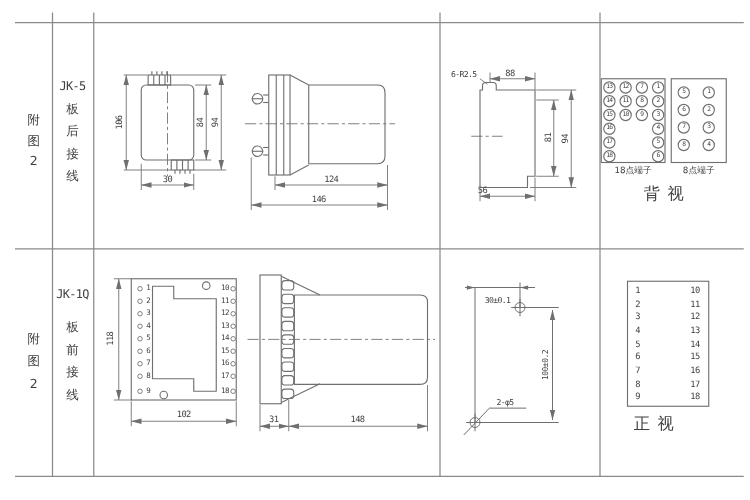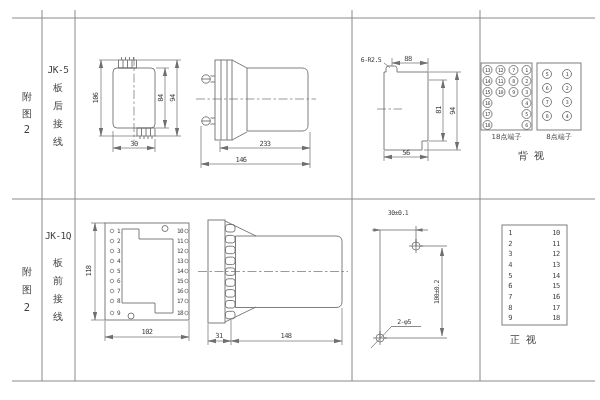--- a/index.html
+++ b/index.html
@@ -9,21 +9,21 @@
   .t{position:absolute;transform:translate(-50%,-50%);color:#3f3f3f;white-space:nowrap;line-height:1;}
   .rot{transform:translate(-50%,-50%) rotate(-90deg);}
   .cn{font-family:"DejaVu Sans",sans-serif;font-size:10px;}
   .model{font-family:"DejaVu Sans Mono",monospace;font-size:9.5px;letter-spacing:-0.5px;}
   .dim{font-family:"DejaVu Sans Mono",monospace;font-size:7px;letter-spacing:-0.5px;}
   .dims{font-family:"DejaVu Sans Mono",monospace;font-size:6.5px;letter-spacing:-0.5px;}
   .tn{font-family:"DejaVu Sans Mono",monospace;font-size:5px;letter-spacing:-0.5px;}
   .pn{font-family:"DejaVu Sans Mono",monospace;font-size:6px;letter-spacing:-0.5px;}
   .ln{font-family:"DejaVu Sans Mono",monospace;font-size:7px;letter-spacing:-0.5px;}
   .blk{font-size:7px;}
-  .view{font-size:10px;letter-spacing:6px;text-indent:6px;}
+  .view{font-size:13px;letter-spacing:6px;text-indent:6px;}
 </style>
 </head>
 <body>
 
 <div class="page">
 
 <svg width="600" height="400" viewBox="0 0 600 400">
   <defs>
     <marker id="ae" markerWidth="10" markerHeight="8" refX="8.2" refY="3" orient="auto" markerUnits="userSpaceOnUse">
       <path d="M0,0.8 L8.4,3 L0,5.2 Z" fill="#6f6f6f"></path>
@@ -246,28 +246,28 @@
 <span class="t cn" style="left:58px;top:88px">板</span>
 <span class="t cn" style="left:58px;top:106px">后</span>
 <span class="t cn" style="left:58px;top:124px">接</span>
 <span class="t cn" style="left:58px;top:142px">线</span>
 
 <span class="t dim rot" style="left:96px;top:98px">106</span>
 <span class="t dim rot" style="left:161px;top:98px">84</span>
 <span class="t dim rot" style="left:173px;top:98px">94</span>
 <span class="t dim" style="left:134px;top:143.5px">30</span>
 
-<span class="t dim" style="left:265px;top:143.5px">233</span>
-<span class="t dim" style="left:241px;top:159.5px">146</span>
+<span class="t dim" style="left:265px;top:143.5px">124</span>
+<span class="t dim" style="left:255px;top:159.5px">146</span>
 
 <span class="t dims" style="left:371px;top:60px">6-R2.5</span>
 <span class="t dim" style="left:408px;top:59px">88</span>
 <span class="t dim rot" style="left:439px;top:110px">81</span>
 <span class="t dim rot" style="left:453px;top:111px">94</span>
-<span class="t dim" style="left:406px;top:153px">56</span>
+<span class="t dim" style="left:386px;top:153px">56</span>
 
 <span class="t tn" style="left:487.5px;top:70px">13</span>
 <span class="t tn" style="left:500.5px;top:70px">12</span>
 <span class="t tn" style="left:513.5px;top:70px">7</span>
 <span class="t tn" style="left:526.5px;top:70px">1</span>
 <span class="t tn" style="left:487.5px;top:81px">14</span>
 <span class="t tn" style="left:500.5px;top:81px">11</span>
 <span class="t tn" style="left:513.5px;top:81px">8</span>
 <span class="t tn" style="left:526.5px;top:81px">2</span>
 <span class="t tn" style="left:487.5px;top:92px">15</span>
@@ -320,21 +320,21 @@
 <span class="t pn" style="left:180px;top:281px">15</span>
 <span class="t pn" style="left:180px;top:291px">16</span>
 <span class="t pn" style="left:180px;top:301px">17</span>
 <span class="t pn" style="left:180px;top:313px">18</span>
 
 <span class="t dim rot" style="left:89px;top:271px">118</span>
 <span class="t dim" style="left:147px;top:331.5px">102</span>
 <span class="t dim" style="left:219px;top:336px">31</span>
 <span class="t dim" style="left:286px;top:336px">148</span>
 
-<span class="t dims" style="left:398px;top:213px">30±0.1</span>
+<span class="t dims" style="left:398px;top:241px">30±0.1</span>
 <span class="t dims rot" style="left:436.5px;top:292px">100±0.2</span>
 <span class="t dims" style="left:404px;top:321.5px">2-φ5</span>
 
 <span class="t ln" style="left:510px;top:233px">1</span>
 <span class="t ln" style="left:510px;top:244px">2</span>
 <span class="t ln" style="left:510px;top:254px">3</span>
 <span class="t ln" style="left:510px;top:265px">4</span>
 <span class="t ln" style="left:510px;top:276px">5</span>
 <span class="t ln" style="left:510px;top:286px">6</span>
 <span class="t ln" style="left:510px;top:297px">7</span>

